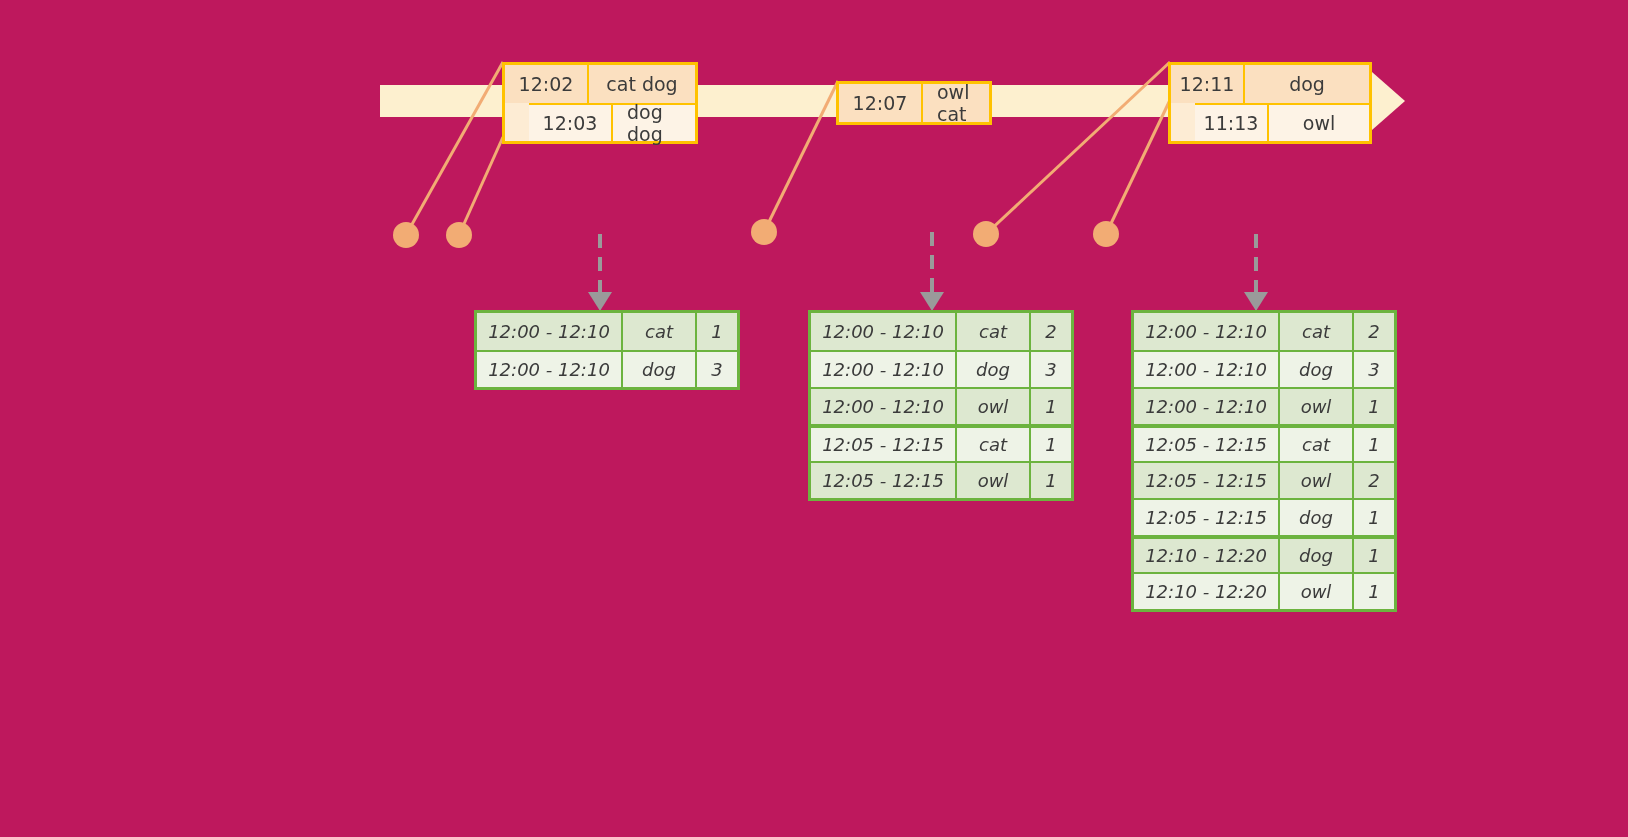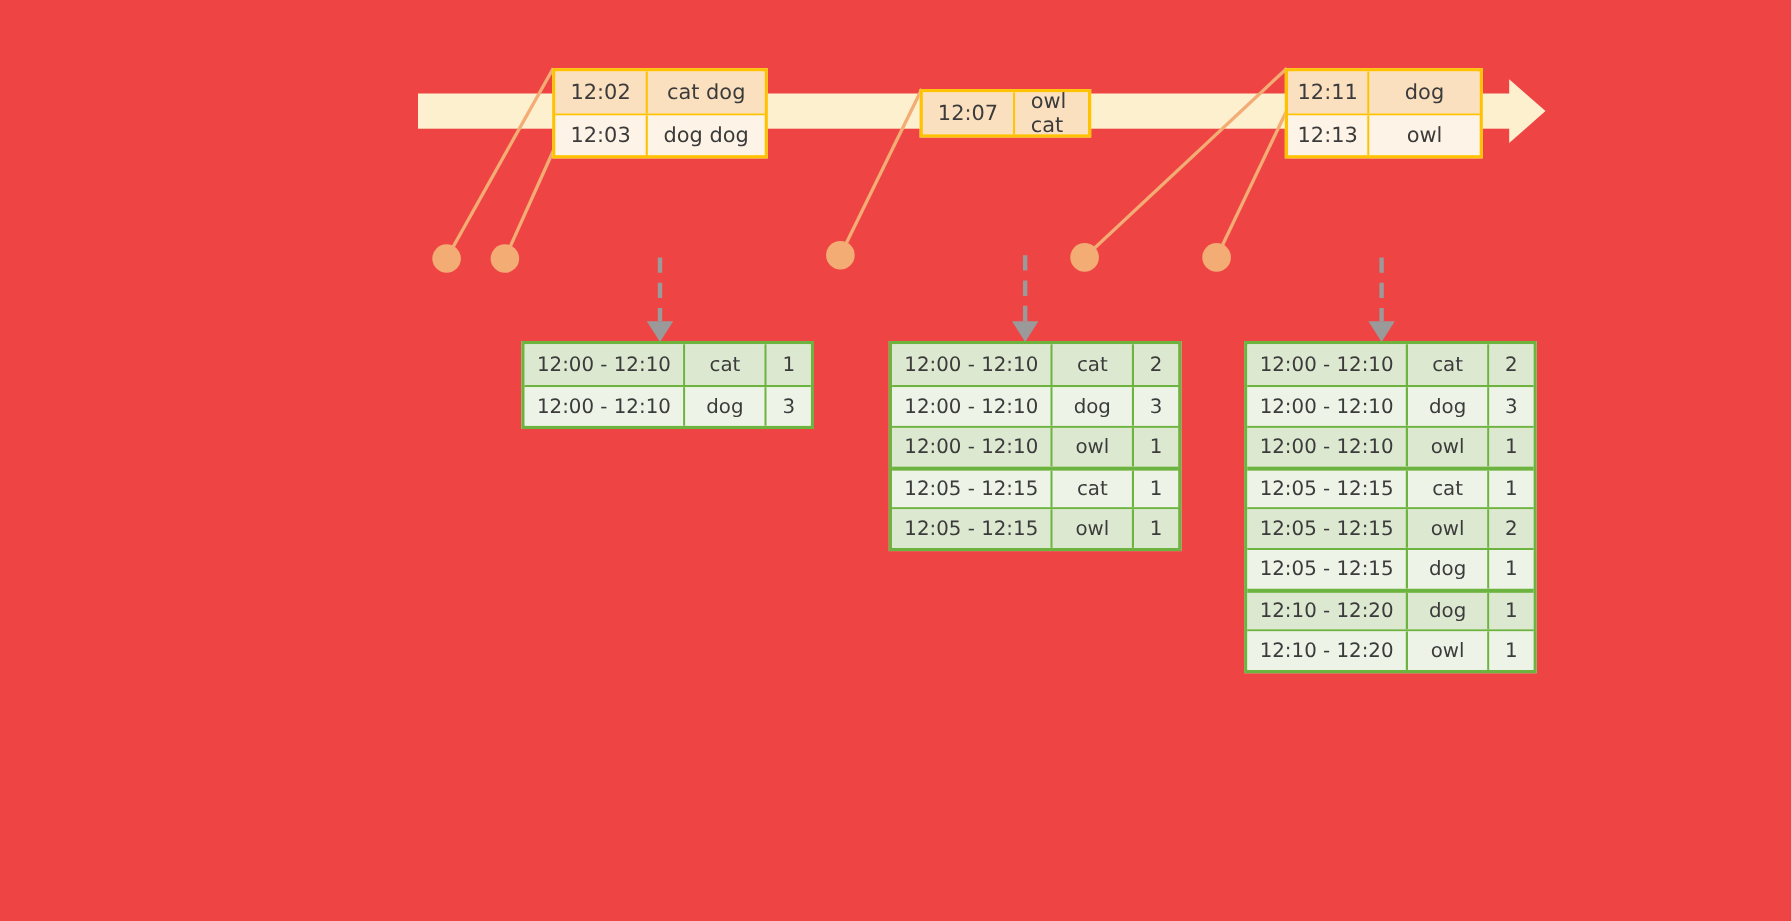--- a/index.html
+++ b/index.html
@@ -7,21 +7,21 @@
     padding: 0;
     background: #000000;
   }
   body {
     font-family: "DejaVu Sans", sans-serif;
   }
   #canvas {
     position: relative;
     width: 1628px;
     height: 837px;
-    background: #ef4444;
+    background: #be185d;
     overflow: hidden;
   }
 
   
   .timeline-bar {
     position: absolute;
     left: 380px;
     top: 85px;
     width: 1000px;
     height: 32px;
@@ -45,20 +45,21 @@
     box-sizing: border-box;
     background: #fdecd4;
   }
   .event-row {
     display: flex;
     height: 38px;
     box-sizing: border-box;
   }
   .event-row + .event-row {
     border-top: 2px solid #ffc200;
+    margin-left: 24px;
   }
   .event-row.alt .ev-time,
   .event-row.alt .ev-words {
     background: #fdf3e6;
   }
   .ev-time {
     width: 84px;
     background: #fbe0c0;
     display: flex;
     align-items: center;
@@ -75,21 +76,21 @@
     align-items: center;
     justify-content: center;
     font-size: 19px;
     color: #3b3b3b;
     box-sizing: border-box;
     padding: 0 14px;
   }
 
   #event-box-1 { left: 502px; top: 62px;  width: 196px; }
   #event-box-2 { left: 836px; top: 81px;  width: 156px; }
-  #event-box-3 { left: 1168px; top: 62px; width: 180px; }
+  #event-box-3 { left: 1168px; top: 62px; width: 204px; }
   #event-box-3 .ev-time { width: 74px; }
 
   
   .svg-layer {
     position: absolute;
     left: 0;
     top: 0;
     width: 1628px;
     height: 837px;
     pointer-events: none;
@@ -99,20 +100,21 @@
   .result-table {
     position: absolute;
     border: 3px solid #6cb33f;
     box-sizing: border-box;
     background: #eef3e7;
   }
   .res-row {
     display: flex;
     height: 37px;
     box-sizing: border-box;
+    font-style: italic;
   }
   .res-row + .res-row {
     border-top: 2px solid #6cb33f;
   }
   .res-row.group-end + .res-row {
     border-top: 4px solid #6cb33f;
   }
   .res-row.shade .rs-win,
   .res-row.shade .rs-key,
   .res-row.shade .rs-cnt {
@@ -208,21 +210,21 @@
       <div class="ev-words">owl cat</div>
     </div>
   </div>
 
   <div class="event-box" id="event-box-3">
     <div class="event-row">
       <div class="ev-time">12:11</div>
       <div class="ev-words">dog</div>
     </div>
     <div class="event-row alt">
-      <div class="ev-time">12:13</div>
+      <div class="ev-time">11:13</div>
       <div class="ev-words">owl</div>
     </div>
   </div>
 
   <div class="result-table" id="result-table-1">
       <div class="res-row shade">
         <div class="rs-win">12:00 - 12:10</div>
         <div class="rs-key">cat</div>
         <div class="rs-cnt">1</div>
       </div>

